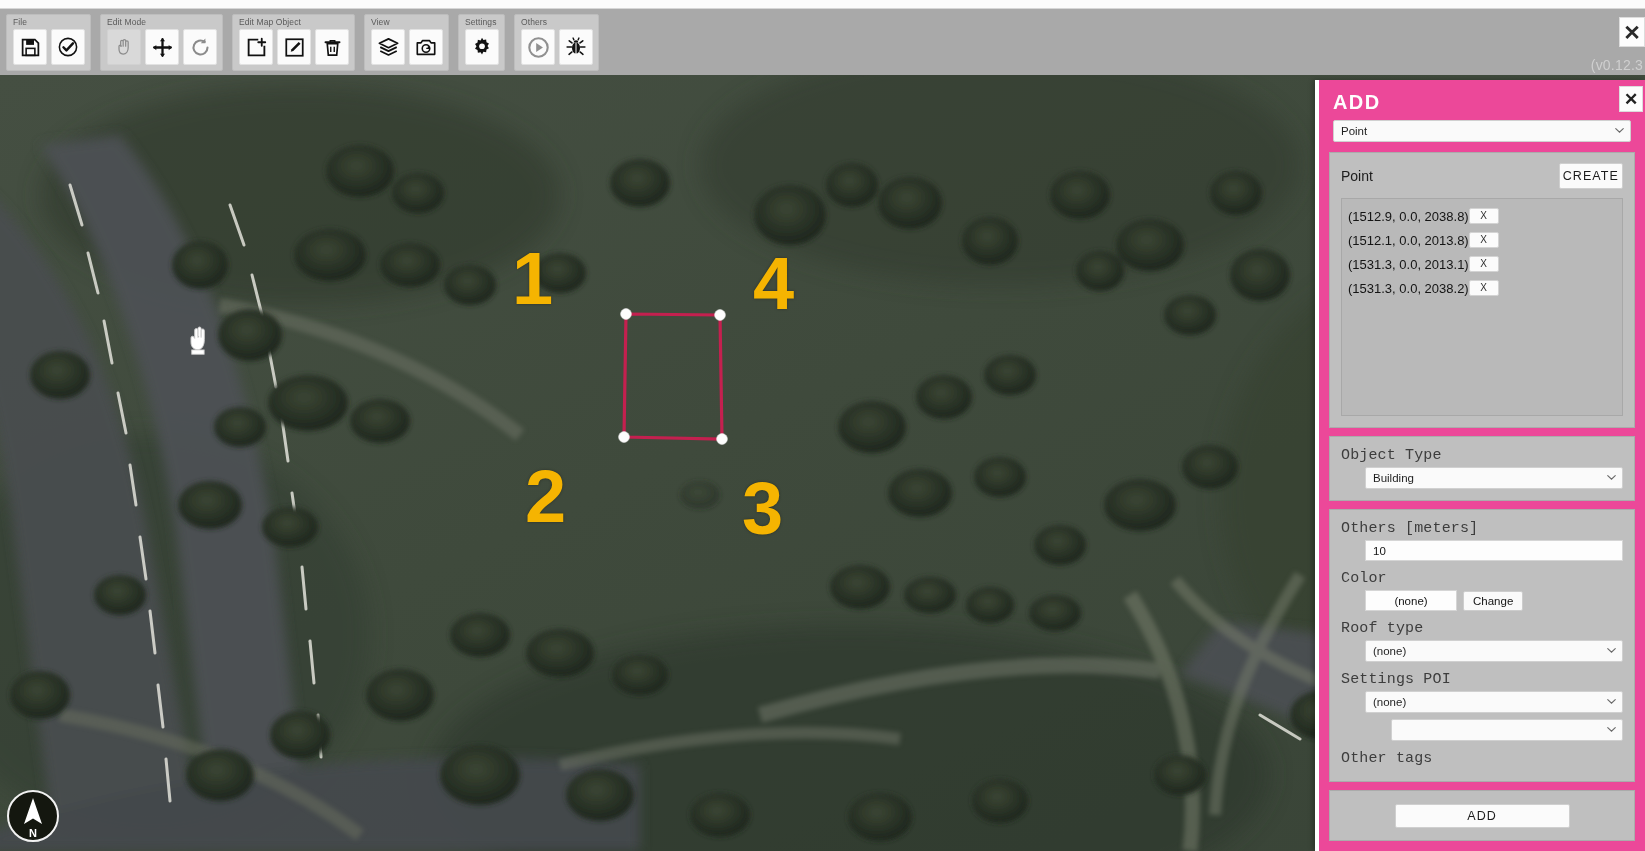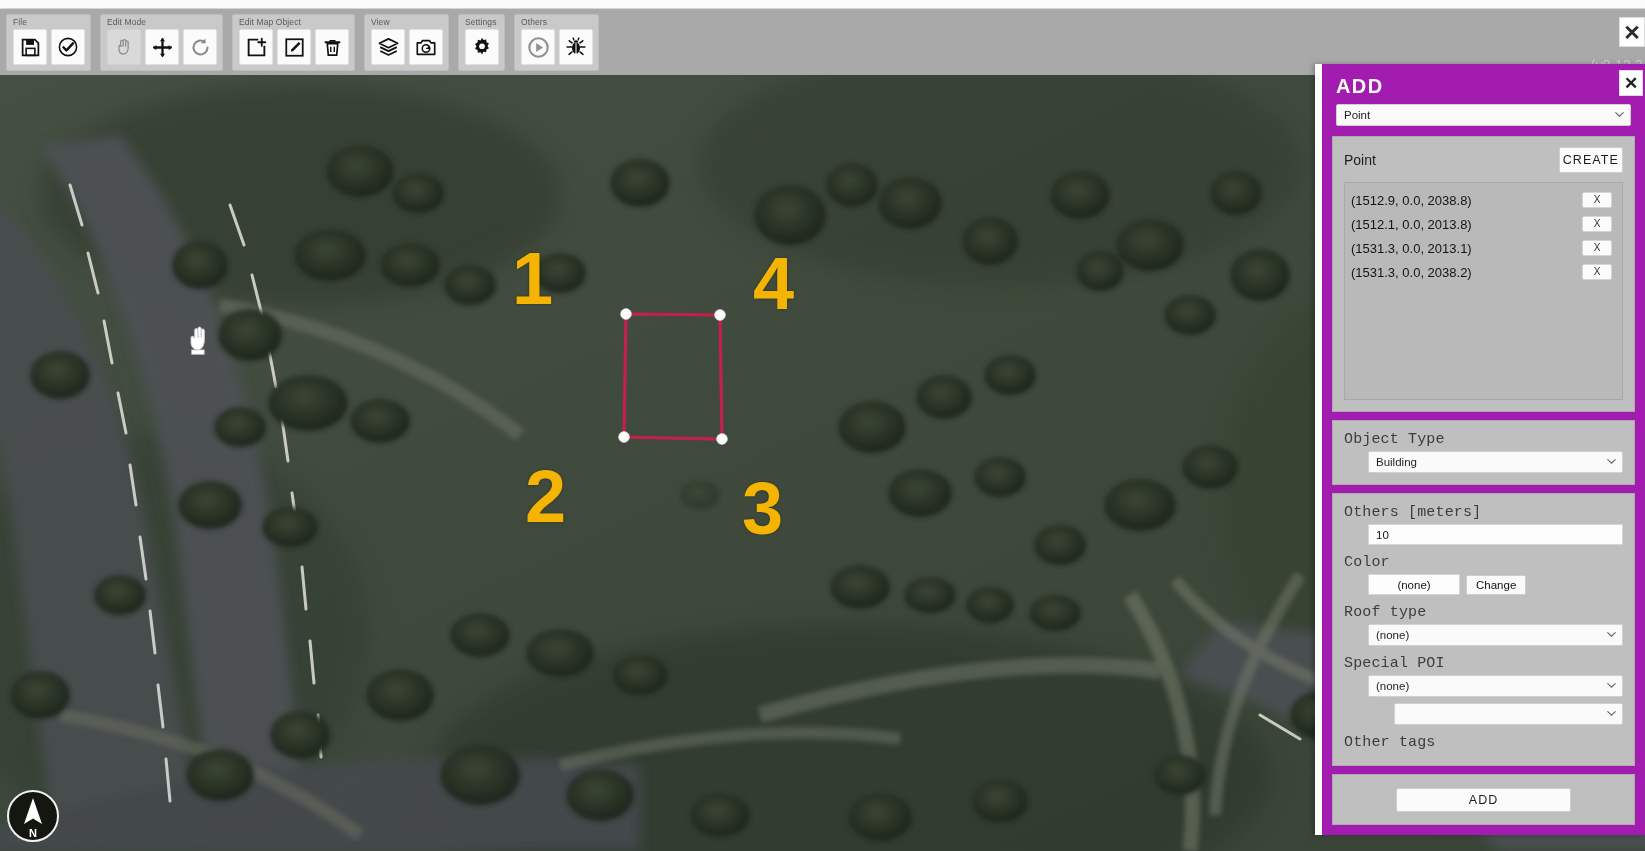--- a/index.html
+++ b/index.html
@@ -95,24 +95,24 @@
     text-shadow: 0 0 3px rgba(0,0,0,0.35);
     user-select: none;
   }
 
   .cursor-hand { position: absolute; left: 186px; top: 250px; }
   .compass { position: absolute; left: 6px; bottom: 4px; }
 
   
   .panel {
     position: absolute;
-    left: 1315px; top: 64px;
+    left: 1315px; top: 80px;
     width: 330px; height: 771px;
-    background: #a21caf;
-    border-left: 7px solid #ffffff;
+    background: #ec4899;
+    border-left: 4px solid #ffffff;
     box-shadow: -2px 0 5px rgba(0,0,0,0.25);
     overflow: hidden;
   }
   .panel-hd {
     color: #fefefe;
     font-size: 20px;
     font-weight: 700;
     letter-spacing: 1.4px;
     padding: 11px 0 6px 14px;
   }
@@ -165,21 +165,21 @@
     cursor: pointer;
   }
   .ptlist {
     background: #b9b9b9;
     border: 1px solid #a8a8a8;
     height: 218px;
     padding: 5px 4px 4px 6px;
     overflow: hidden;
   }
   .ptrow {
-    display: flex; align-items: center; justify-content: space-between;
+    display: flex; align-items: center; justify-content: flex-start;
     height: 24px;
     padding-right: 6px;
   }
   .ptrow .coord { font-size: 13px; color: #141414; }
   .btn-x {
     width: 30px; height: 16px;
     background: #fbfbfb; border: 1px solid #d3d3d3; border-radius: 2px;
     font-size: 10px; color: #303030;
     display: flex; align-items: center; justify-content: center;
     cursor: pointer;
@@ -589,21 +589,21 @@
       </div>
 
       <div class="fld-label">Roof type</div>
       <div class="sel indent mb9">
         <span>(none)</span>
         <svg class="chev" viewBox="0 0 12 8">
           <path d="M1 1.6L6 6.4 11 1.6" fill="none" stroke="#6a6a6a" stroke-width="1.5" stroke-linecap="round"></path>
         </svg>
       </div>
 
-      <div class="fld-label">Special POI</div>
+      <div class="fld-label">Settings POI</div>
       <div class="sel indent mb6">
         <span>(none)</span>
         <svg class="chev" viewBox="0 0 12 8">
           <path d="M1 1.6L6 6.4 11 1.6" fill="none" stroke="#6a6a6a" stroke-width="1.5" stroke-linecap="round"></path>
         </svg>
       </div>
       <div class="sel indent mb9" style="margin-left:50px;">
         <span></span>
         <svg class="chev" viewBox="0 0 12 8">
           <path d="M1 1.6L6 6.4 11 1.6" fill="none" stroke="#6a6a6a" stroke-width="1.5" stroke-linecap="round"></path>

